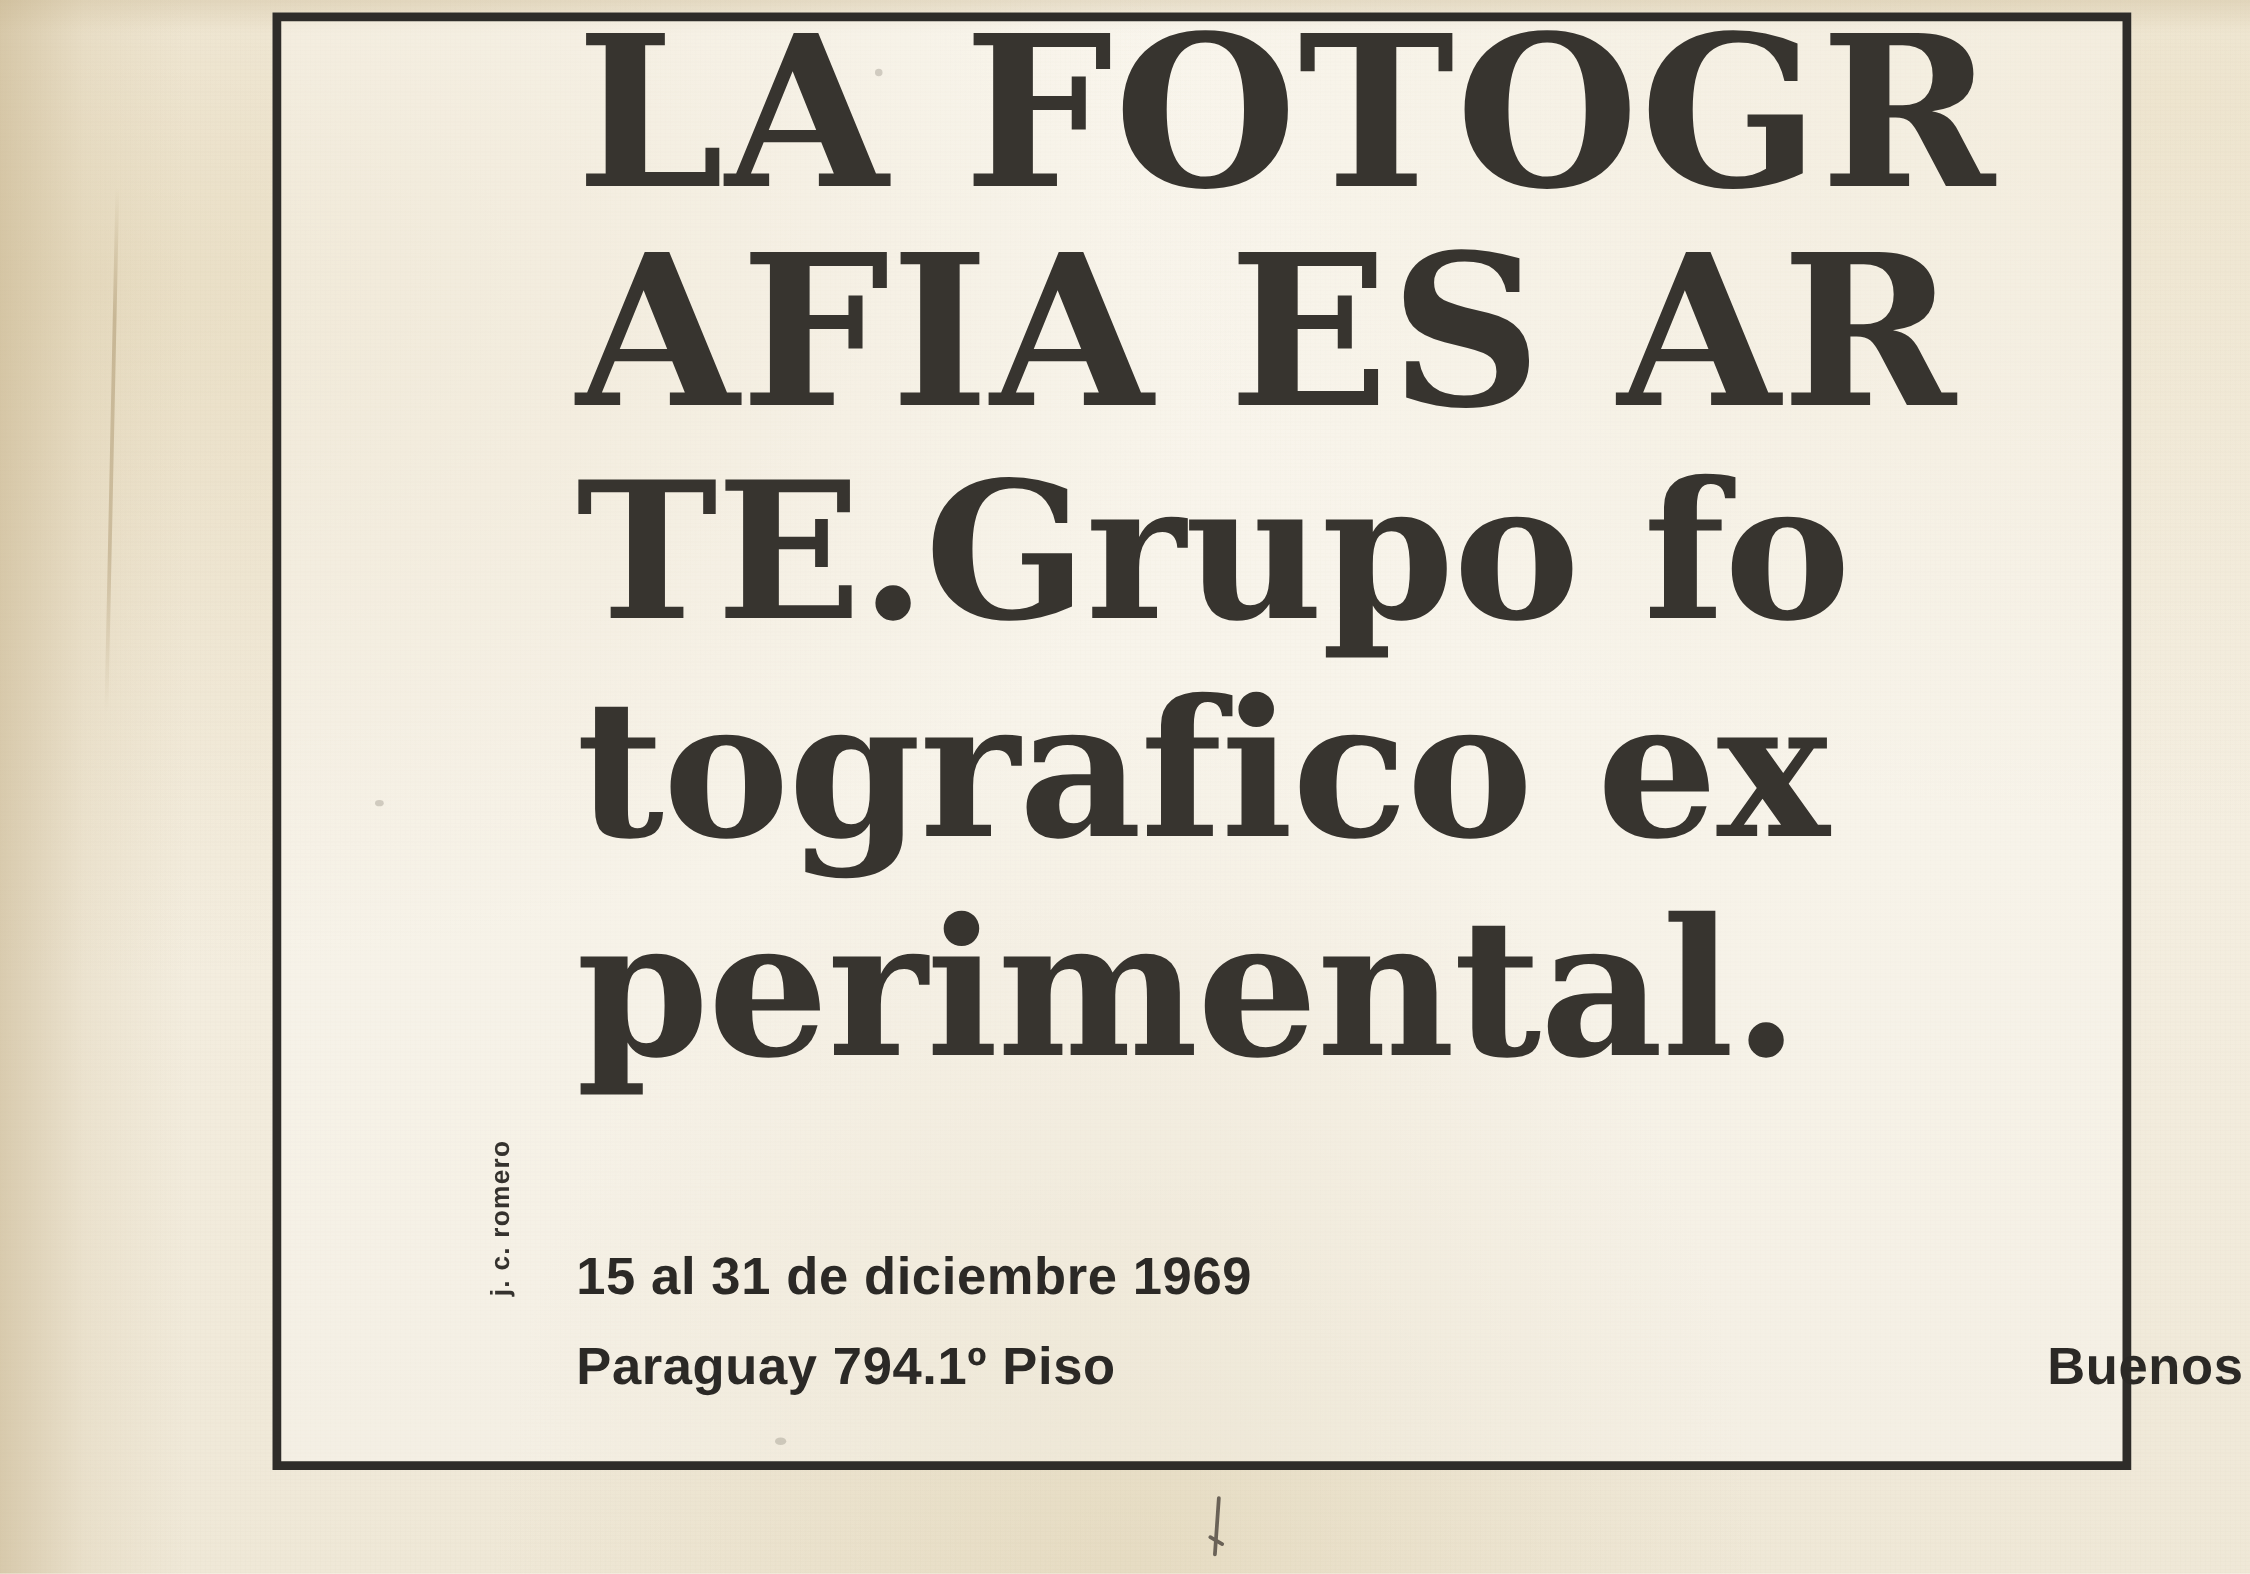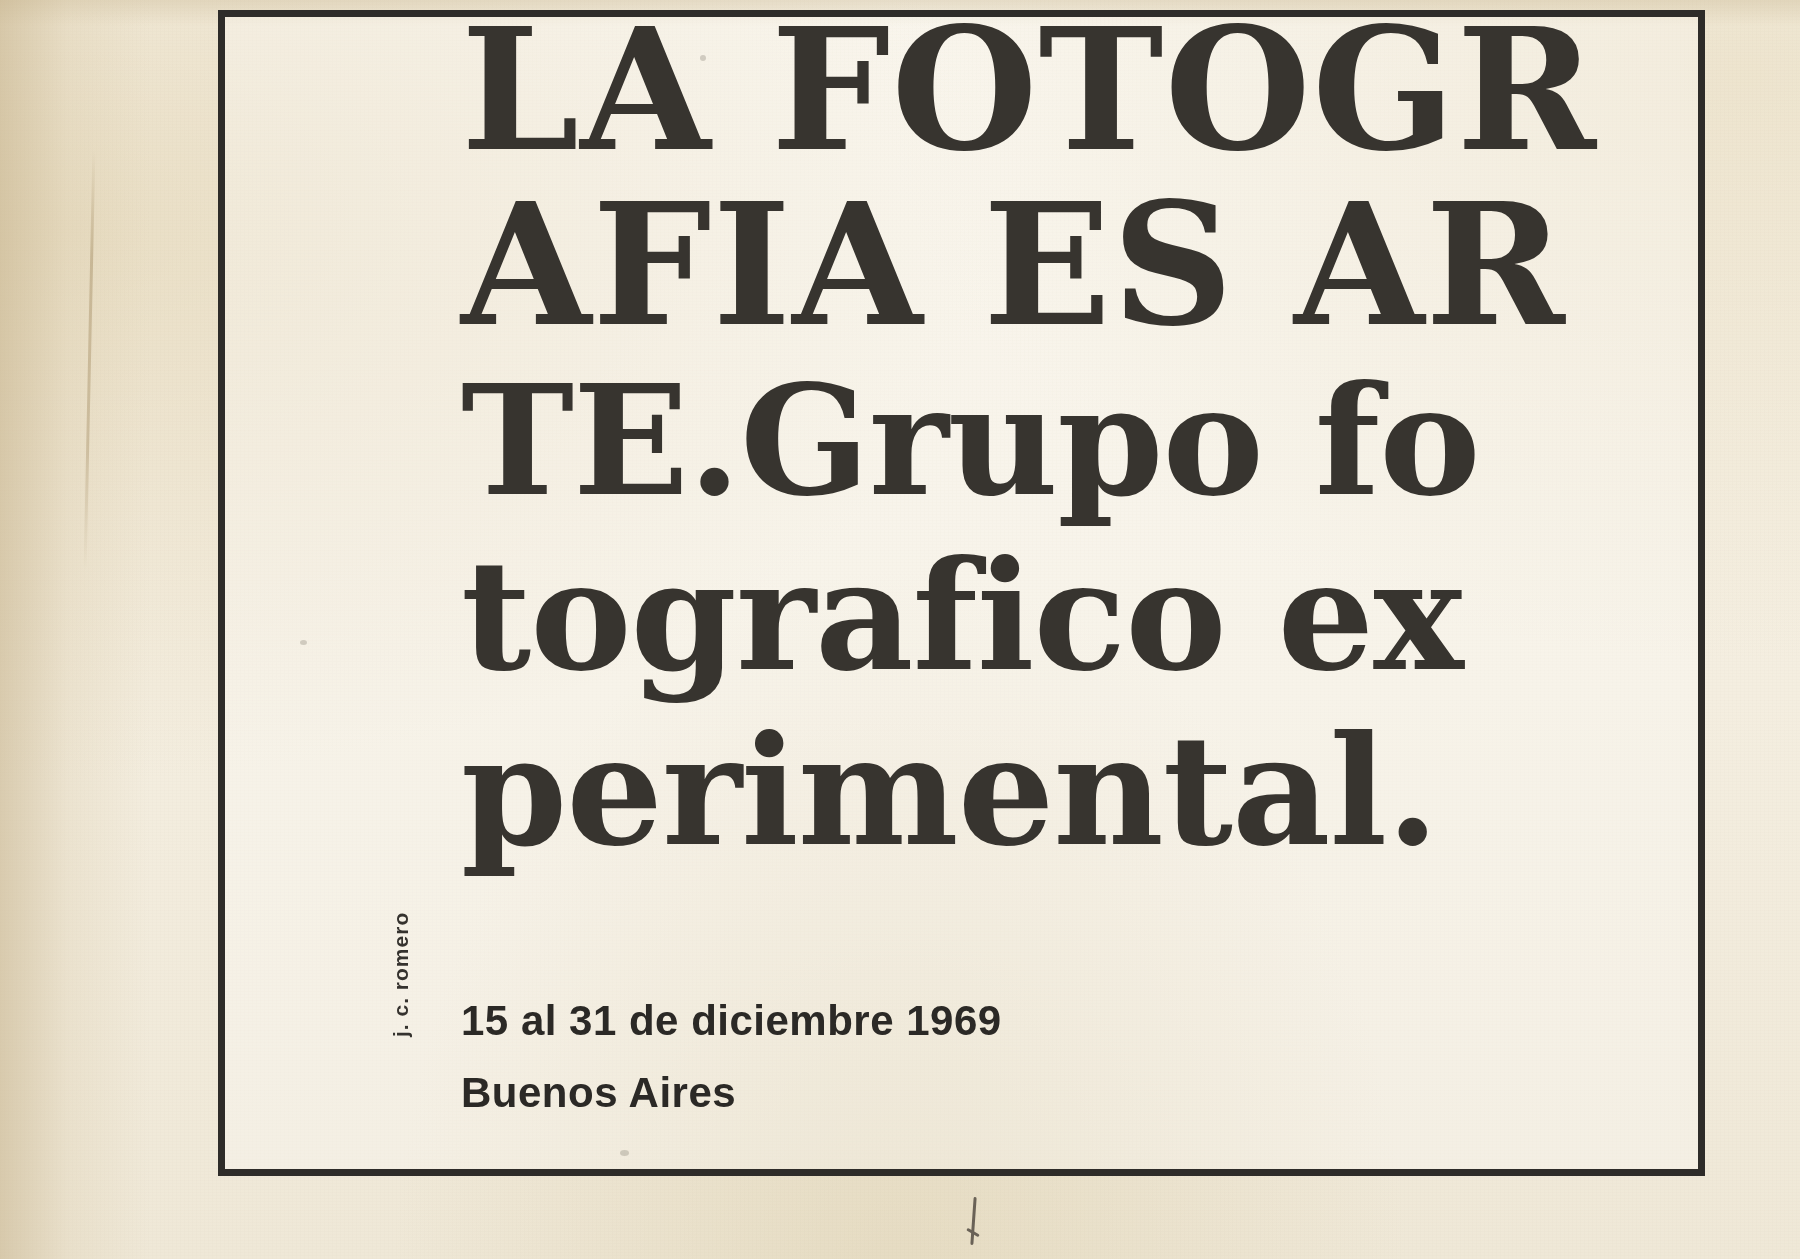--- a/index.html
+++ b/index.html
@@ -190,20 +190,21 @@
       <span class="hl-line l5">perimental.</span>
     </div>
 
     <div class="credit">j. c. romero</div>
 
     <div class="footer">
       <div class="footer-row">
         <div>15 al 31 de diciembre 1969</div>
       </div>
       <div class="footer-row">
+        <div>Paraguay 794.1º Piso</div>
         <div>Buenos Aires</div>
       </div>
     </div>
 
   </div>
 
   <div class="bottom-mark">
     <div class="hook"></div>
     <div class="hook2"></div>
   </div>

